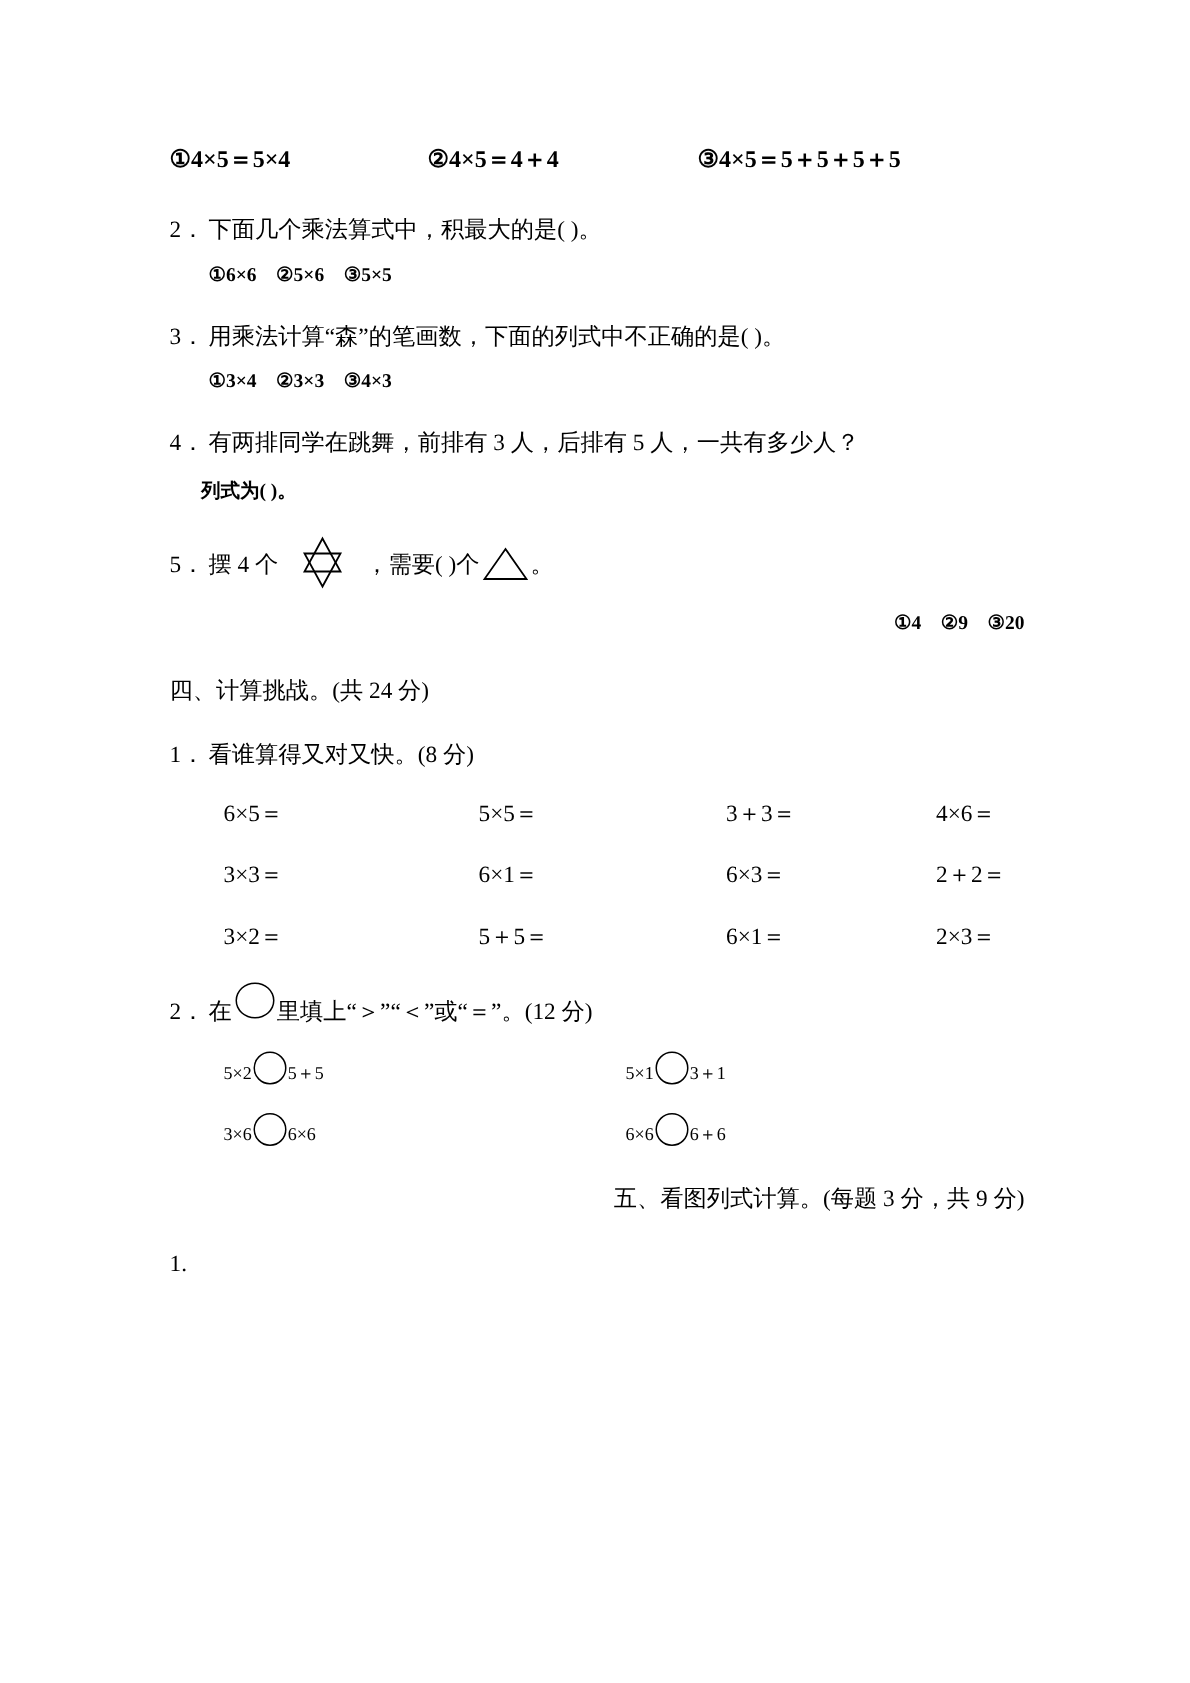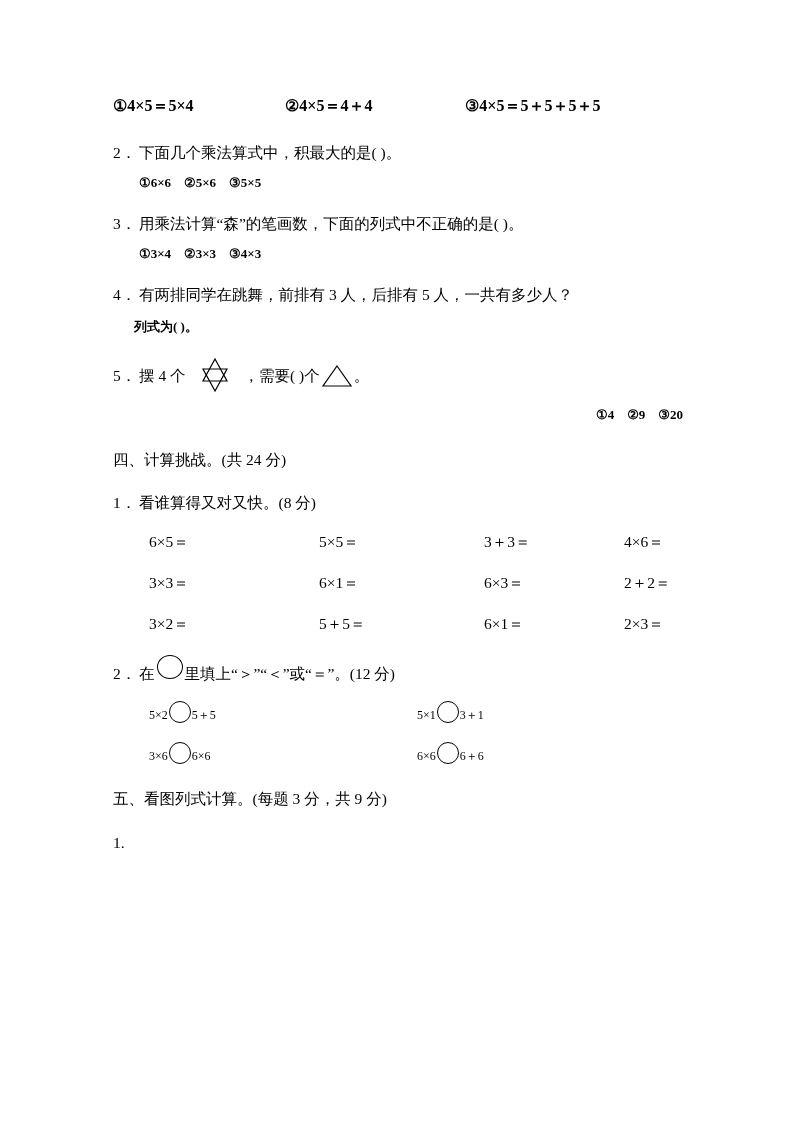--- a/index.html
+++ b/index.html
@@ -242,17 +242,17 @@
       <div class="cmp-row">
         <span class="cell"><span>5×2</span><span class="circle"></span><span>5＋5</span></span>
         <span class="cell"><span>5×1</span><span class="circle"></span><span>3＋1</span></span>
       </div>
       <div class="cmp-row">
         <span class="cell"><span>3×6</span><span class="circle"></span><span>6×6</span></span>
         <span class="cell"><span>6×6</span><span class="circle"></span><span>6＋6</span></span>
       </div>
     </div>
 
-    <div class="section-head" style="margin-top:24px;margin-bottom:24px;">五、看图列式计算。(每题 3 分，共 9 分)</div>
+    <div class="section-head" style="margin-top:24px;margin-bottom:24px;text-align:right;">五、看图列式计算。(每题 3 分，共 9 分)</div>
     <div class="last-num">1.</div>
 
   </div>
 </div>
 
 </body></html>

